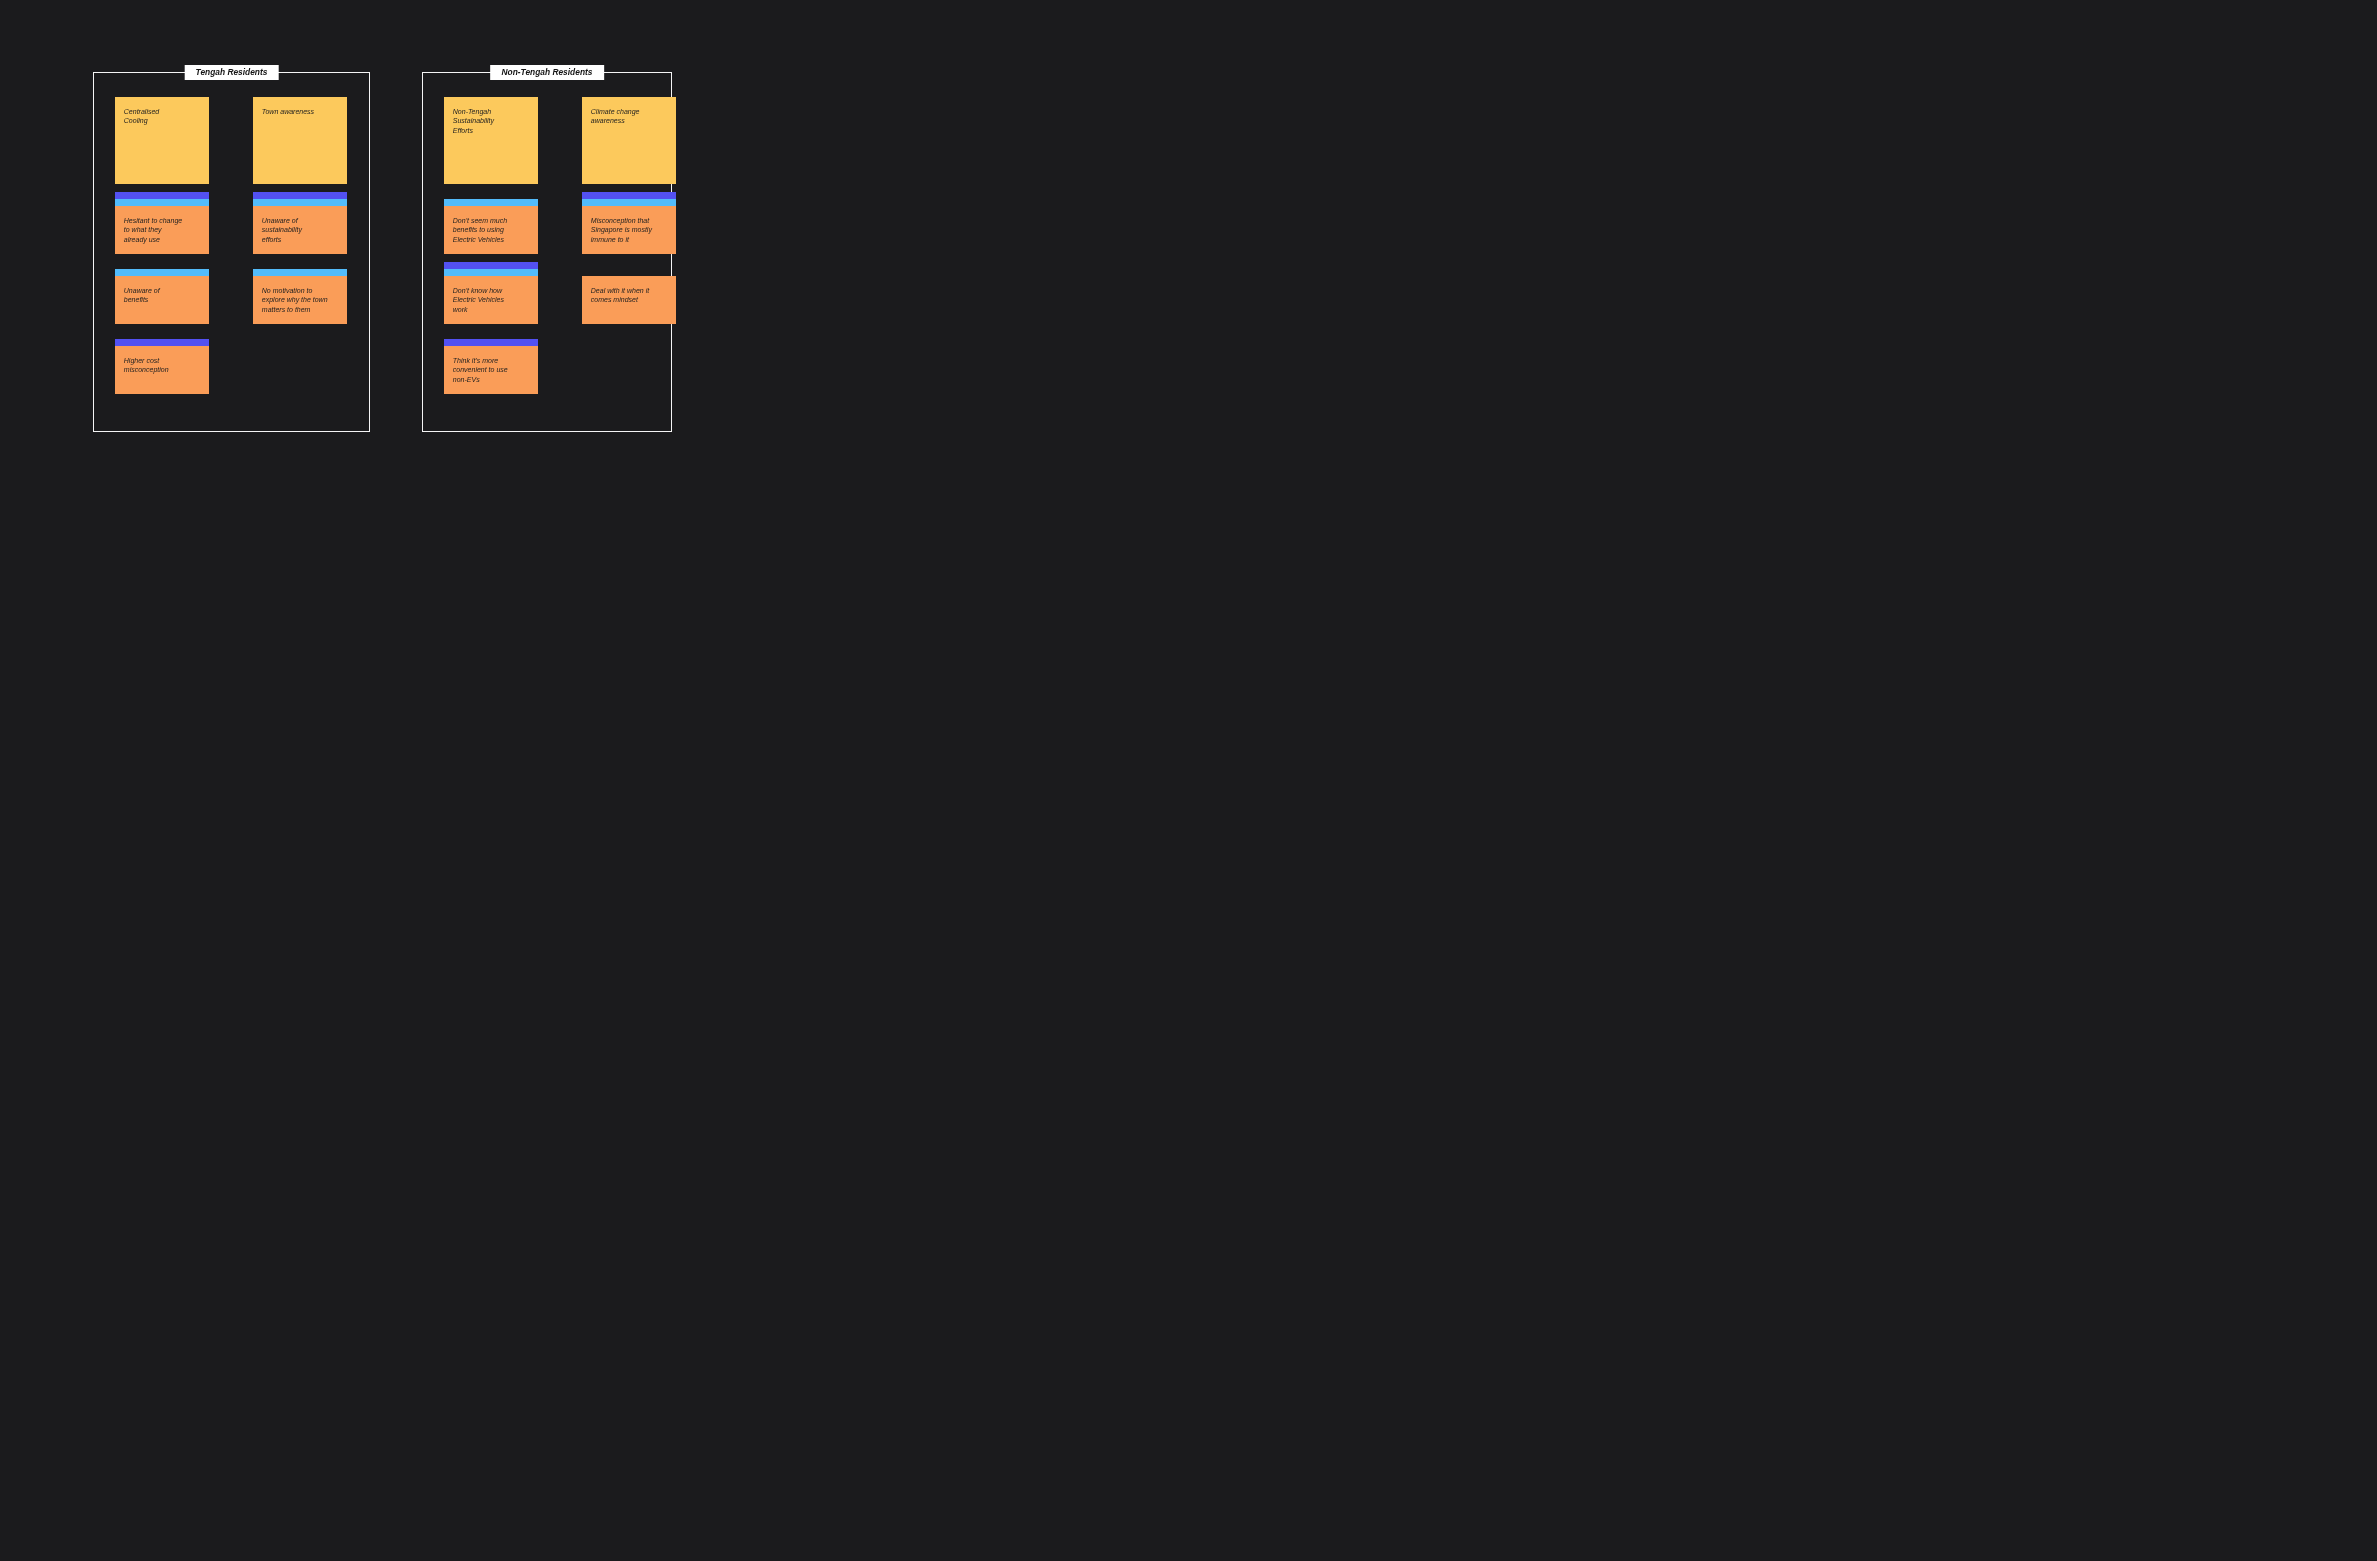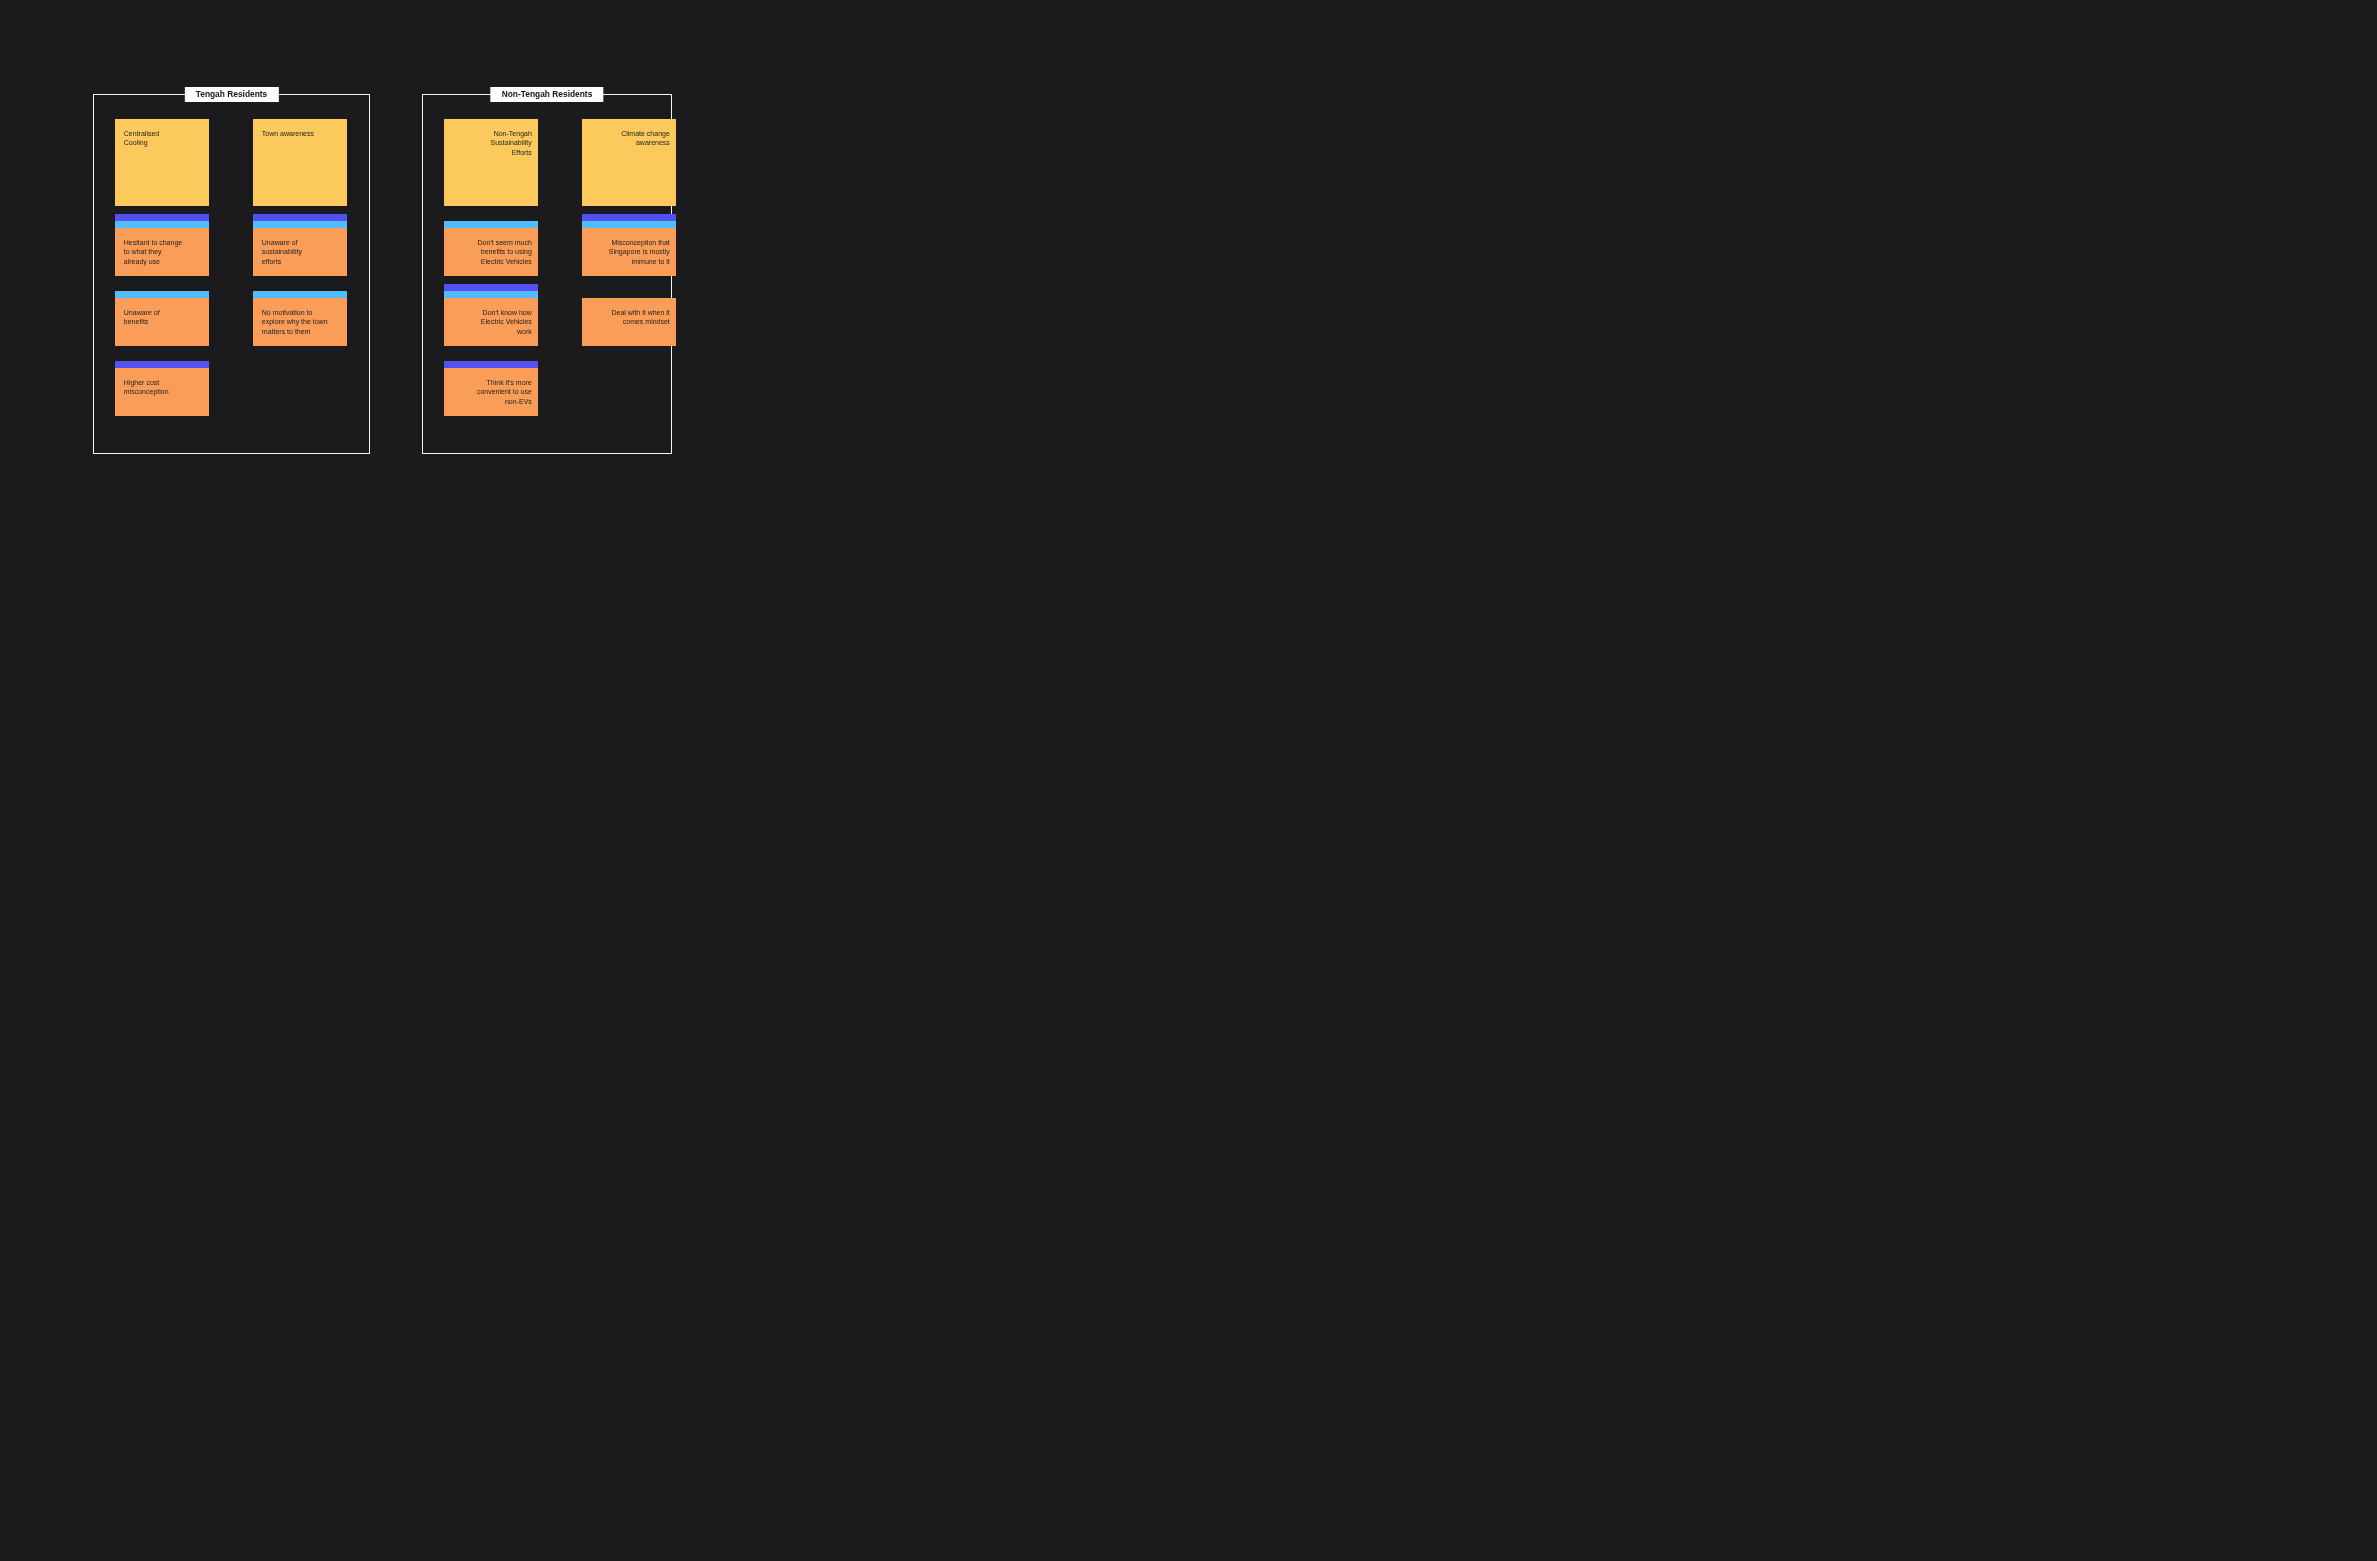--- a/index.html
+++ b/index.html
@@ -9,27 +9,28 @@
   }
   .canvas {
     position: relative;
     width: 792px;
     height: 521px;
     background: var(--canvas_bg, #1B1B1D);
     overflow: hidden;
   }
   .frame {
     position: absolute;
-    top: 94px;
+    top: 72px;
     height: 360px;
     border: 1.2px solid var(--frame_border, #F5F5F5);
     box-sizing: border-box;
+    font-style: italic;
   }
   .frame-left  { left: 93px; width: 277px; }
-  .frame-right { left: 422px;   width: 250px; text-align: right; }
+  .frame-right { left: 422px;   width: 250px; }
   .frame-title {
     position: absolute;
     top: -8px;
     left: 50%;
     transform: translateX(-50%);
     height: 15px;
     line-height: 15px;
     padding: 0 11.4px;
     background: var(--label_bg, #FFFFFF);
     color: var(--label_text, #141414);

